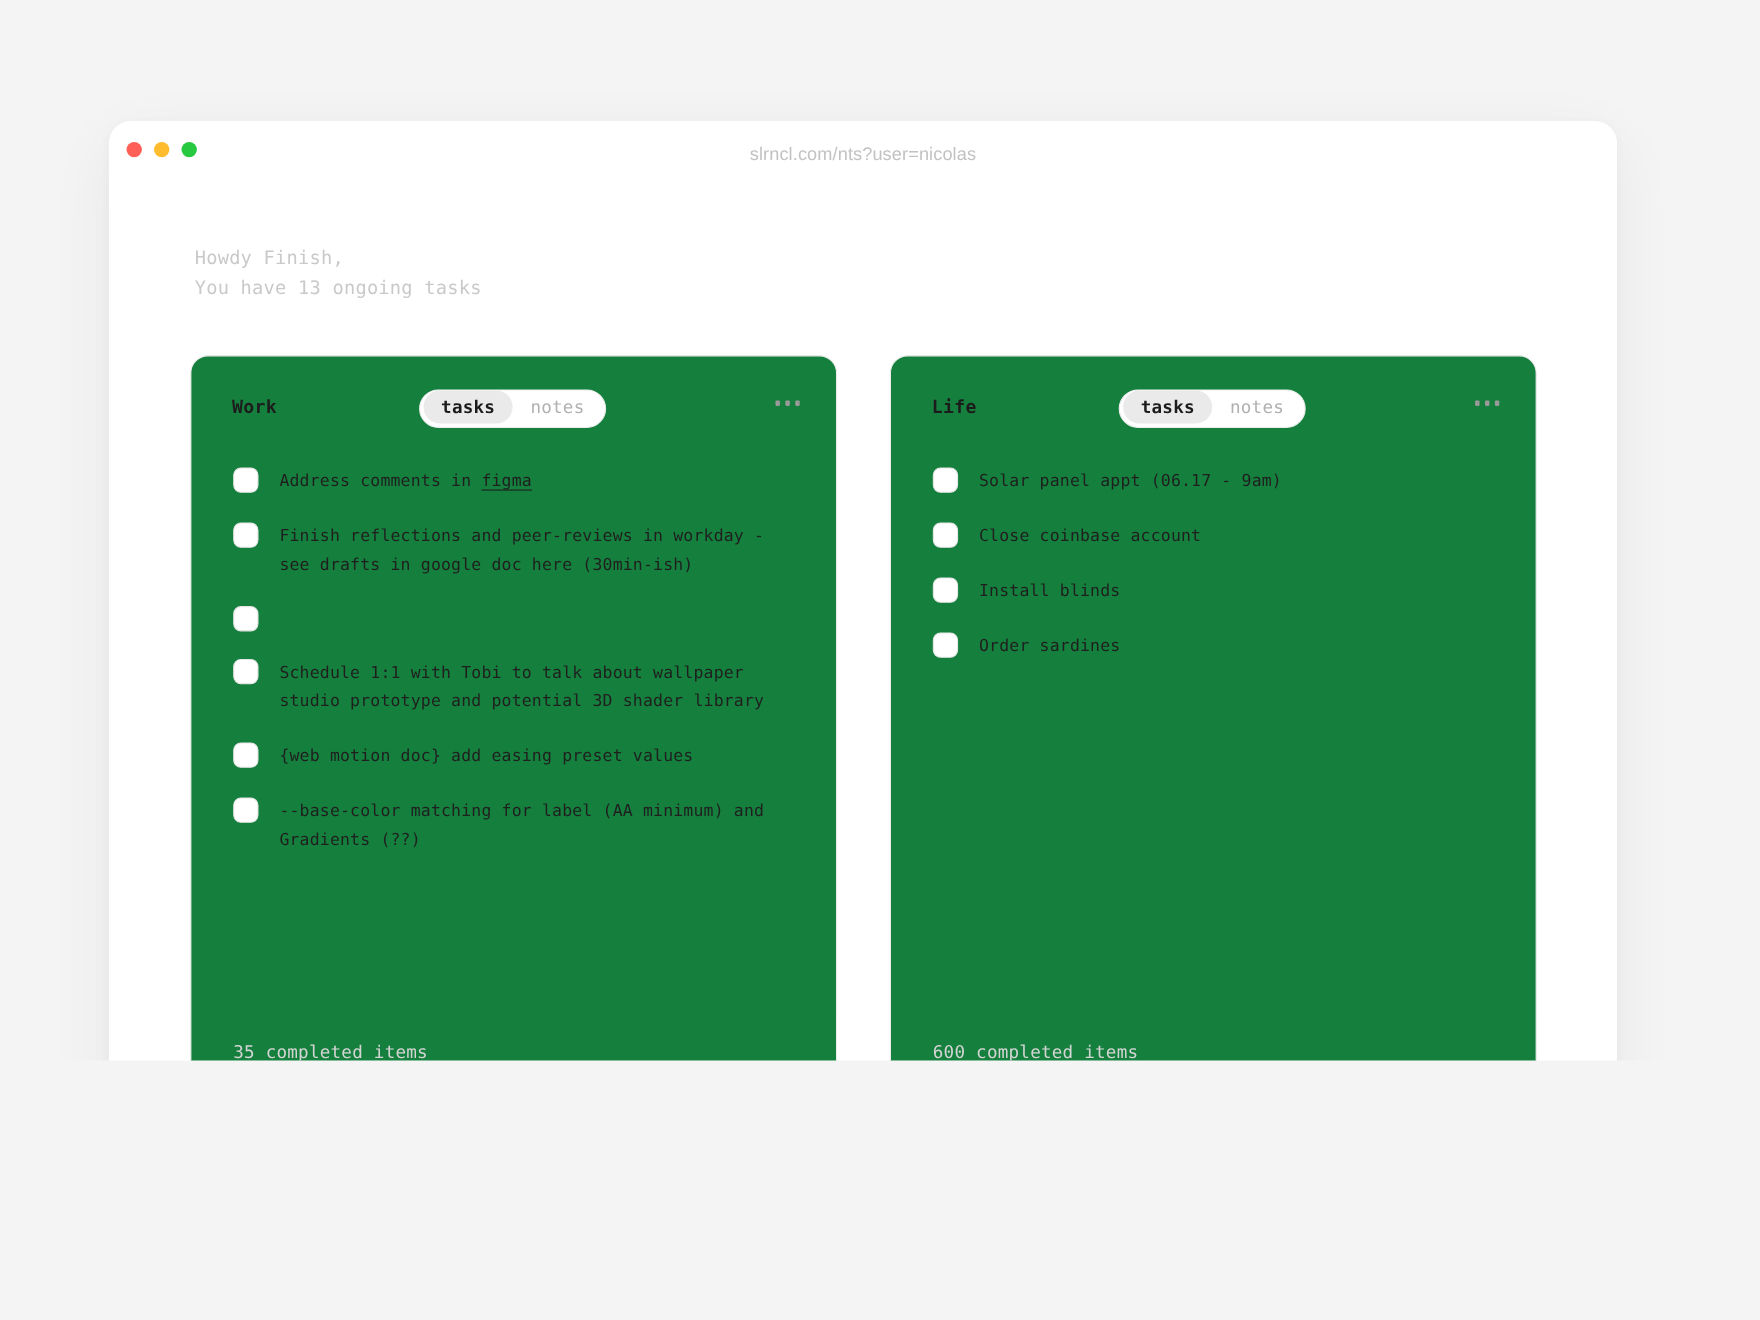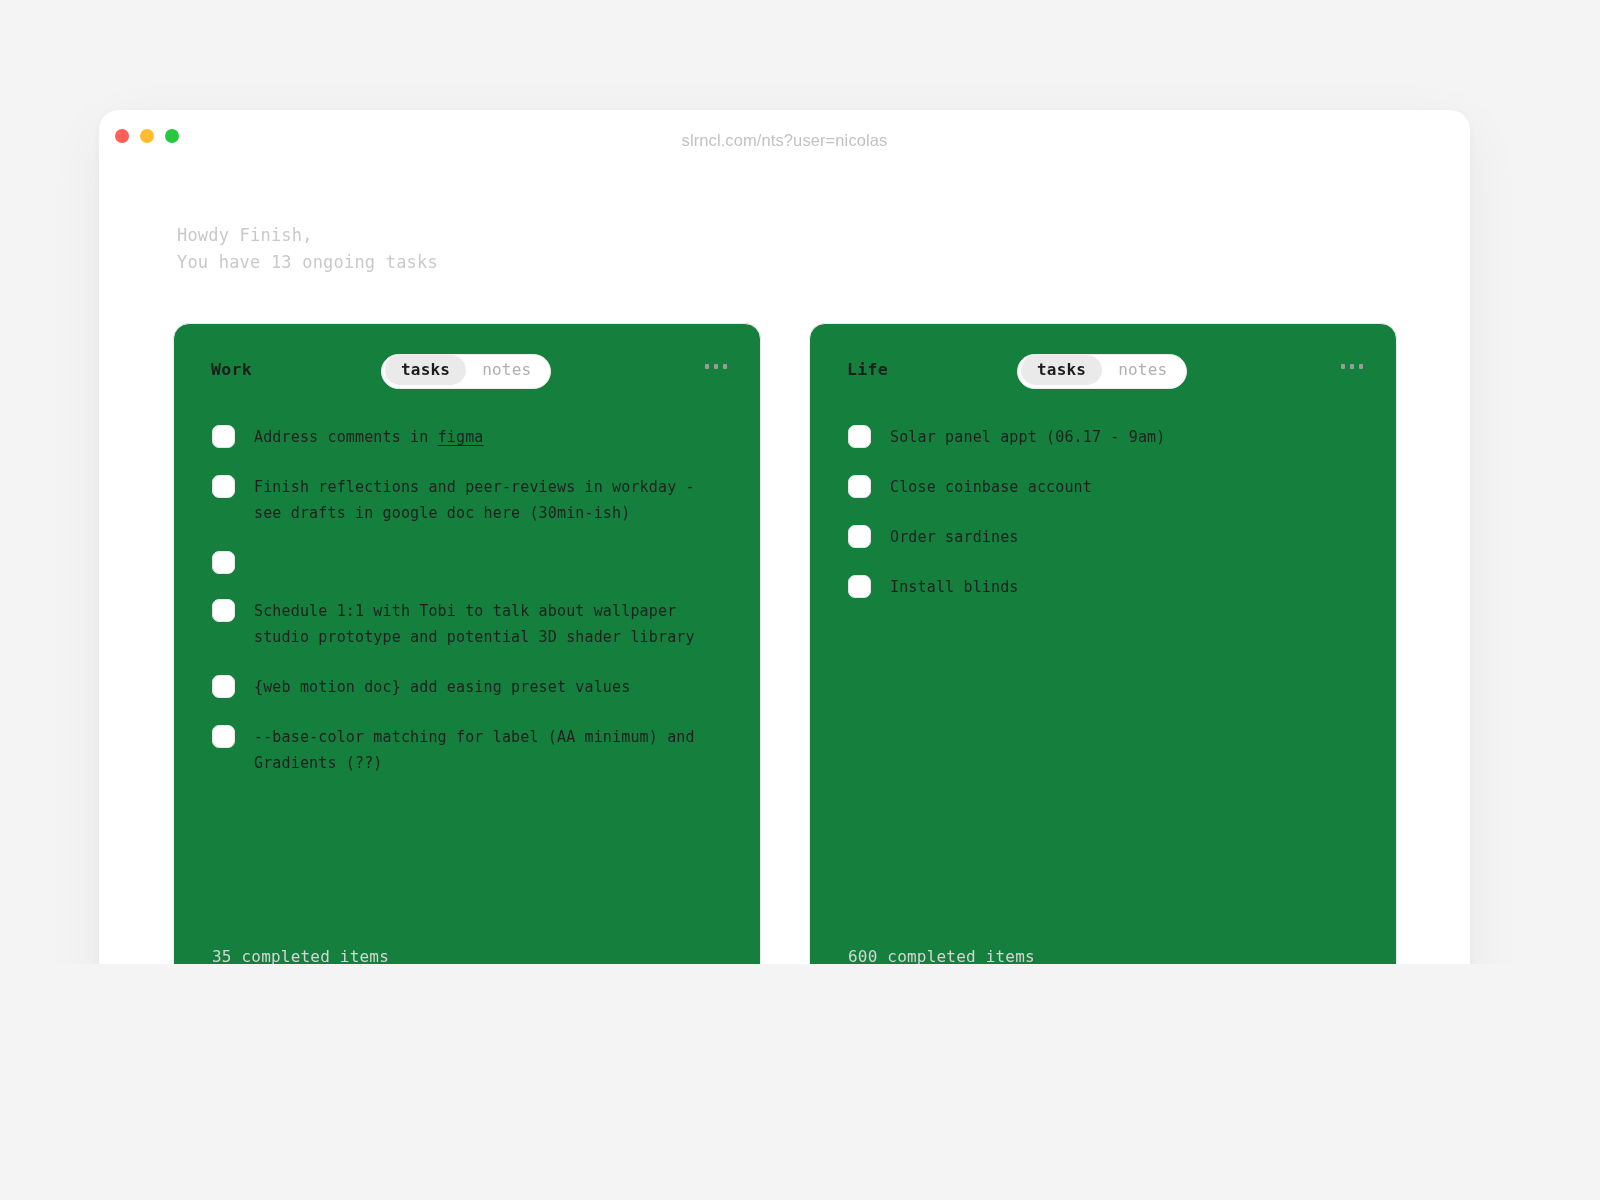--- a/index.html
+++ b/index.html
@@ -292,25 +292,25 @@
           <li class="task">
             <span class="checkbox"></span>
             <span class="task-text">Solar panel appt (06.17 - 9am)</span>
           </li>
           <li class="task">
             <span class="checkbox"></span>
             <span class="task-text">Close coinbase account</span>
           </li>
           <li class="task">
             <span class="checkbox"></span>
+            <span class="task-text">Install blinds</span>
+          </li>
+          <li class="task">
+            <span class="checkbox"></span>
             <span class="task-text">Order sardines</span>
-          </li>
-          <li class="task">
-            <span class="checkbox"></span>
-            <span class="task-text">Install blinds</span>
           </li>
         </ul>
 
         <div class="card-footer">600 completed items</div>
       </section>
 
     </div>
   </div>
 </div>
 

